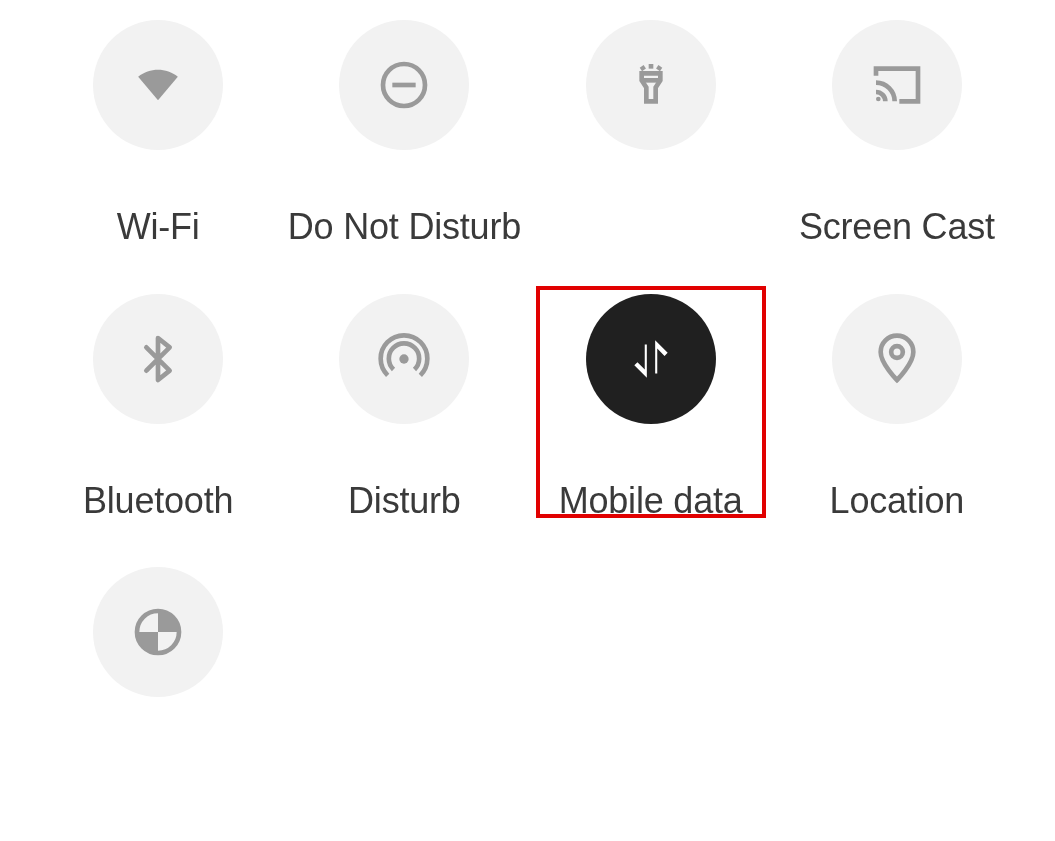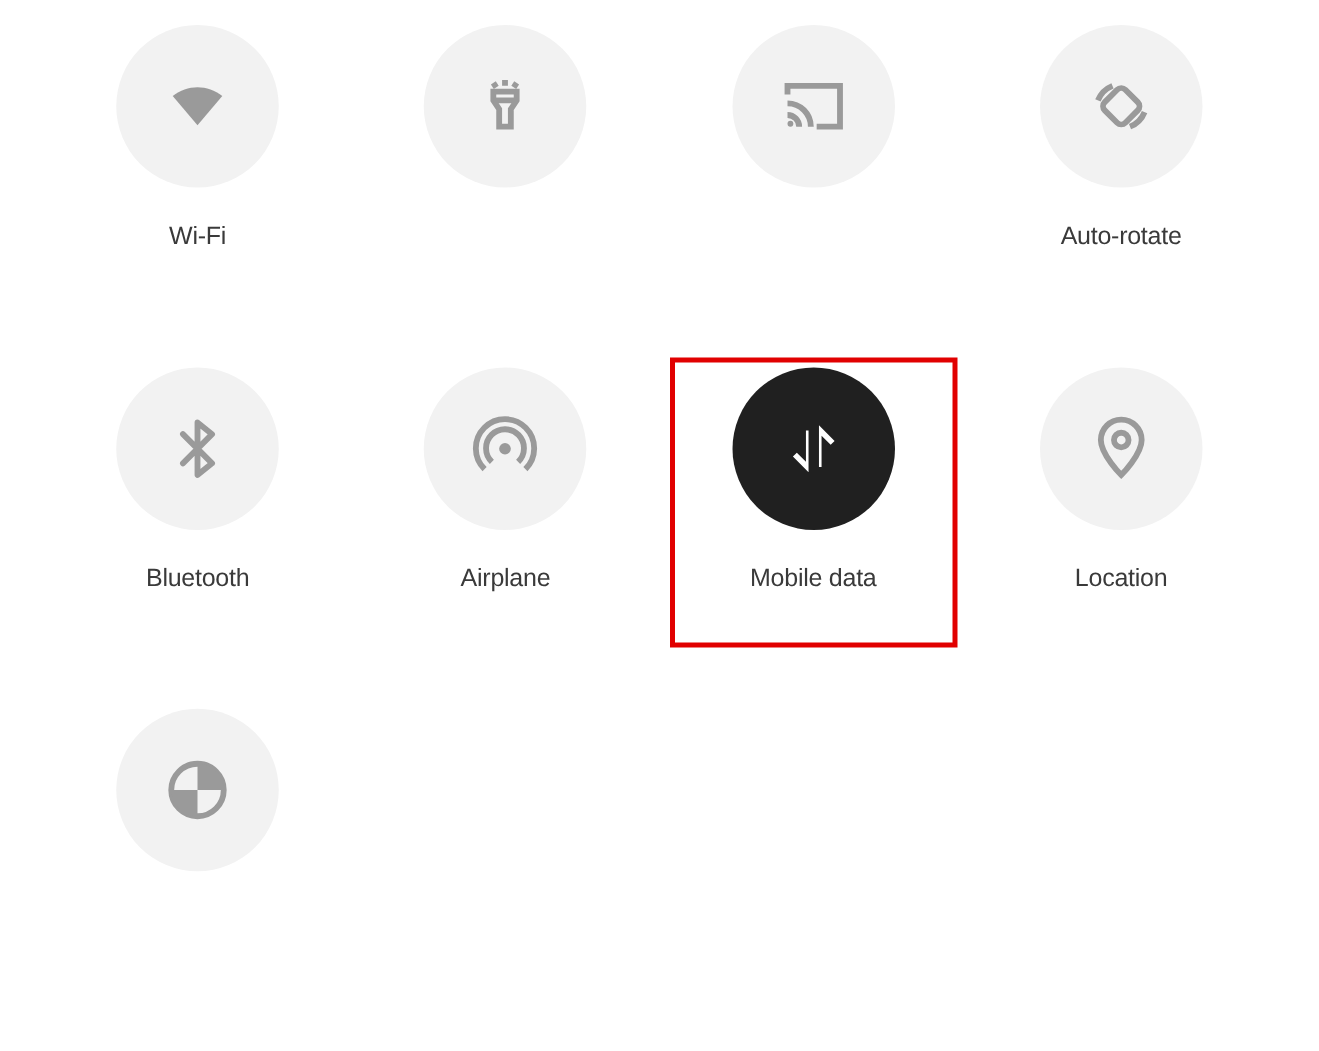--- a/index.html
+++ b/index.html
@@ -43,42 +43,52 @@
     background: #f2f2f2;
     display: flex;
     align-items: center;
     justify-content: center;
     margin-bottom: 28px;
   }
   .circle.active {
     background: #202020;
   }
   .label {
-    font-size: 20px;
+    font-size: 36px;
     color: #3a3a3a;
     font-weight: 400;
     letter-spacing: -0.2px;
     text-align: center;
+    margin-top: 28px;
   }
   svg { display:block; }
 </style>
 </head>
 <body>
 
 <div class="grid">
 
   <div class="tile">
     <div class="circle">
       <svg width="56" height="56" viewBox="0 0 24 24">
           <path fill="#9a9a9a" d="M12 18.5 L3.5 8.5 C6 6.5 9 5.5 12 5.5 C15 5.5 18 6.5 20.5 8.5 Z"></path>
         </svg>
     </div>
     <div class="label">Wi-Fi</div>
   </div>
 
+  <div class="tile">
+    <div class="circle">
+      <svg width="56" height="56" viewBox="0 0 24 24">
+          <circle cx="12" cy="12" r="9" fill="none" stroke="#9a9a9a" stroke-width="2"></circle>
+          <line x1="7" y1="12" x2="17" y2="12" stroke="#9a9a9a" stroke-width="2"></line>
+        </svg>
+    </div>
+    <div class="label">Do Not Disturb</div>
+  </div>
 
   <div class="tile">
     <div class="circle">
       <svg width="56" height="56" viewBox="0 0 24 24" fill="none" stroke="#9a9a9a" stroke-width="2">
         <path d="M8 7 h8 v3 l-2 3 v6 h-4 v-6 l-2 -3 z"></path>
         <line x1="8" y1="10" x2="16" y2="10"></line>
         <line x1="12" y1="3" x2="12" y2="5"></line>
         <line x1="8" y1="4" x2="9" y2="5.5"></line>
         <line x1="16" y1="4" x2="15" y2="5.5"></line>
       </svg>
@@ -87,53 +97,44 @@
 
   <div class="tile">
     <div class="circle">
       <svg width="56" height="56" viewBox="0 0 24 24" fill="none" stroke="#9a9a9a" stroke-width="2">
         <path d="M3 8 v-3 h18 v14 h-8"></path>
         <path d="M3 11 a8 8 0 0 1 8 8"></path>
         <path d="M3 15 a4 4 0 0 1 4 4"></path>
         <circle cx="4" cy="18" r="1" fill="#9a9a9a" stroke="none"></circle>
       </svg>
     </div>
+    <div class="label">Screen Cast</div>
   </div>
 
 
-  <div class="tile">
-    <div class="circle">
-      <svg width="56" height="56" viewBox="0 0 24 24" fill="none" stroke="#9a9a9a" stroke-width="2">
-        <rect x="7" y="7" width="10" height="10" rx="2" transform="rotate(45 12 12)"></rect>
-        <path d="M4 10 a9 9 0 0 1 5 -5"></path>
-        <path d="M20 14 a9 9 0 0 1 -5 5"></path>
-      </svg>
-    </div>
-    <div class="label">Auto-rotate</div>
-  </div>
 
   <div class="tile">
     <div class="circle">
       <svg width="56" height="56" viewBox="0 0 24 24" fill="none" stroke="#9a9a9a" stroke-width="2" stroke-linejoin="round" stroke-linecap="round">
         <path d="M7 7 L17 17 L12 21 V3 L17 7 L7 17"></path>
       </svg>
     </div>
     <div class="label">Bluetooth</div>
   </div>
 
 
   <div class="tile">
     <div class="circle">
       <svg width="56" height="56" viewBox="0 0 24 24" fill="none" stroke="#9a9a9a" stroke-width="2">
         <circle cx="12" cy="12" r="2" fill="#9a9a9a" stroke="none"></circle>
         <path d="M7.5 16.5 a6.5 6.5 0 1 1 9 0"></path>
         <path d="M5 19 a10 10 0 1 1 14 0"></path>
       </svg>
     </div>
-    <div class="label">Airplane</div>
+    <div class="label">Disturb</div>
   </div>
 
   <div class="tile">
     <div class="highlight"></div>
     <div class="circle active">
       <svg width="50" height="50" viewBox="0 0 24 24" fill="#ffffff">
         <path d="M9 5 L9 17 L5.5 13.5 L4 15 L10 21 L10 5 Z"></path>
         <path d="M15 19 L15 7 L18.5 10.5 L20 9 L14 3 L14 19 Z"></path>
       </svg>
     </div>

